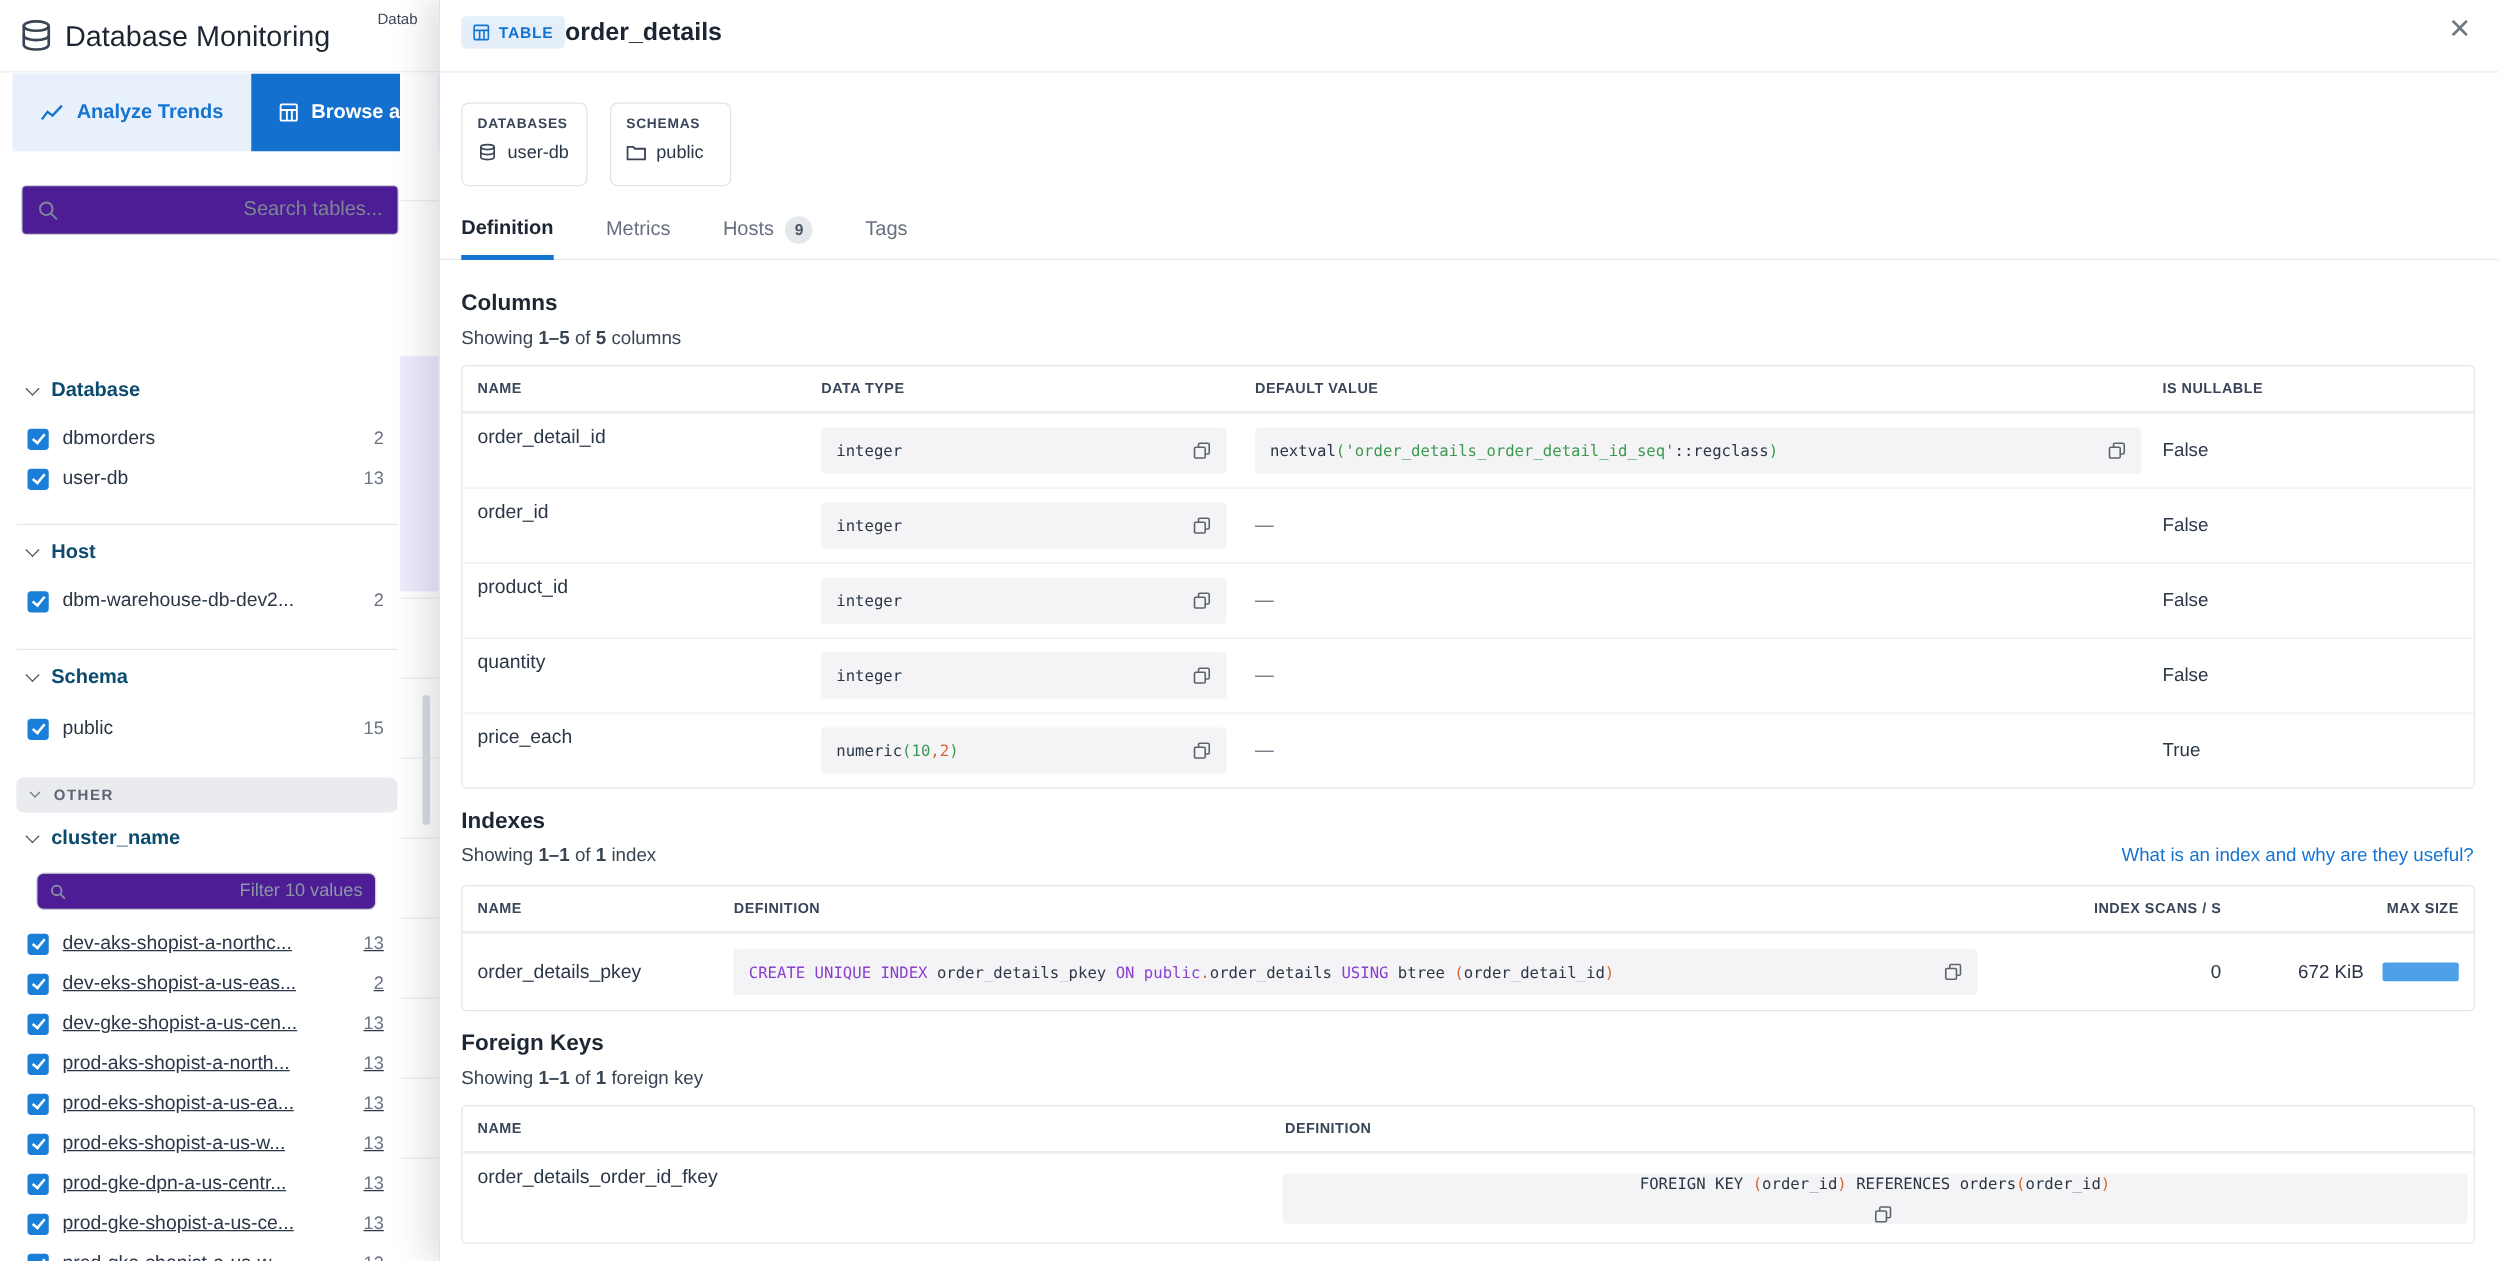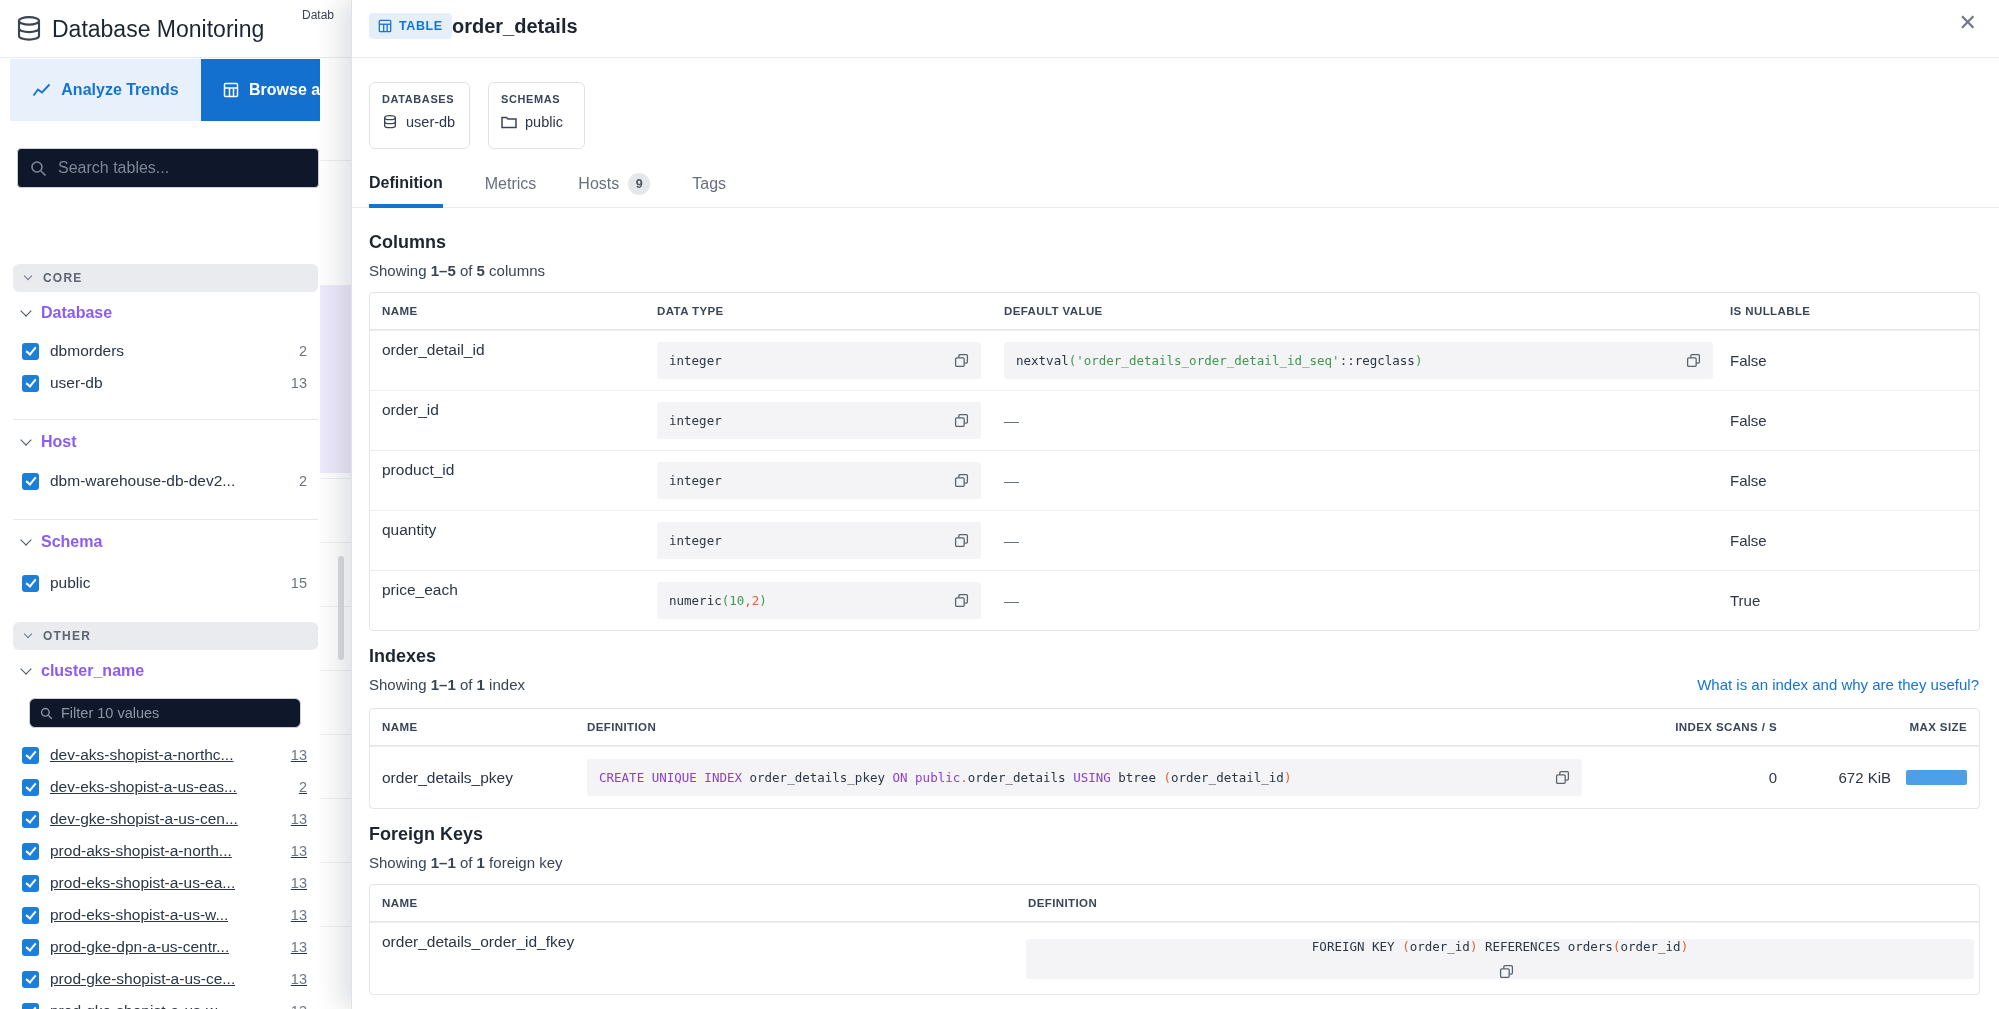--- a/index.html
+++ b/index.html
@@ -18,26 +18,26 @@
   .hdr-logo{position:absolute;left:14px;top:14px;}
   .hdr-title{position:absolute;left:52px;top:16px;font-size:23px;font-weight:normal;color:#1c2633;white-space:nowrap;}
   .hdr-crumb{position:absolute;left:302px;top:8px;font-size:12px;color:#3a4554;white-space:nowrap;}
 
   
   .tab{position:absolute;top:59px;height:62px;display:flex;align-items:center;font-size:16px;font-weight:bold;white-space:nowrap;cursor:pointer;}
   .tab-analyze{left:10px;width:191px;justify-content:center;gap:10px;background:var(--tab-light);color:var(--accent);}
   .tab-browse{left:201px;width:150px;gap:10px;background:var(--tab-active);color:#fff;padding-left:22px;overflow:hidden;}
 
   
-  .input{position:absolute;background:#0f172a;border:1px solid #ccd1d9;display:flex;align-items:center;color:#7d8795;}
+  .input{position:absolute;background:#4c1d95;border:1px solid #ccd1d9;display:flex;align-items:center;color:#7d8795;justify-content:space-between;}
   .in-tables{left:17px;top:148px;width:302px;height:40px;border-radius:4px;font-size:16px;gap:11px;padding:0 12px;border-color:#c9ced6;}
   .in-facets{left:13px;top:220px;width:305px;height:33px;border-radius:6px;font-size:14.5px;gap:9px;padding:0 11px;}
   .in-filter{left:29px;top:698px;width:272px;height:30px;border-radius:6px;font-size:14.5px;gap:8px;padding:0 10px;color:#8d97a4;}
   .secbar{position:absolute;left:13px;width:305px;height:28px;background:#e9ebef;border-radius:6px;display:flex;align-items:center;gap:12px;padding:0 12px;font-size:12px;font-weight:bold;letter-spacing:1.2px;color:#5b6573;}
-  .facet-hd{position:absolute;left:22px;display:flex;align-items:center;gap:11px;font-size:16px;font-weight:bold;color:#8b5cf6;}
+  .facet-hd{position:absolute;left:22px;display:flex;align-items:center;gap:11px;font-size:16px;font-weight:bold;color:#0c4a6e;}
   .chev{width:8px;height:8px;border-right:1.8px solid #4a5562;border-bottom:1.8px solid #4a5562;transform:rotate(45deg);margin-top:-4px;flex:none;}
   .chev.sm{width:6px;height:6px;border-color:#6b7683;}
   .frow{position:absolute;left:22px;width:285px;height:26px;display:flex;align-items:center;cursor:pointer;}
   .cb{width:17px;height:17px;background:#1a7fd9;border-radius:3px;position:relative;flex:none;}
   .cb::after{content:"";position:absolute;left:5.5px;top:2.5px;width:4px;height:8px;border:solid #fff;border-width:0 2px 2px 0;transform:rotate(40deg);}
   .frow .lbl{margin-left:11px;font-size:15.5px;color:#2b3646;white-space:nowrap;overflow:hidden;}
   .frow .cnt{margin-left:auto;font-size:14.5px;color:#6a7480;}
   .sdiv{position:absolute;left:13px;width:305px;height:1px;background:#e5e8ec;}
   .clist{position:absolute;left:22px;top:742px;width:285px;}
   .clist .frow{position:static;margin-bottom:6px;text-decoration:underline;}
@@ -168,24 +168,20 @@
     <span>
       <svg width="17" height="17" viewBox="0 0 17 17" fill="none" stroke="#7d8795" stroke-width="1.6">
         <circle cx="7" cy="7" r="5"></circle>
           <line x1="11" y1="11" x2="15.5" y2="15.5"></line>
       </svg>
     </span>
     <span>Search tables...</span>
   </div>
 
 
-  <div class="secbar" style="top:264px">
-    <span class="chev sm"></span>
-    <span>CORE</span>
-  </div>
 
   <div class="facet-hd" style="top:304px">
     <span class="chev"></span>
     <span>Database</span>
   </div>
   <div class="frow" style="top:338px">
     <span class="cb"></span>
     <span class="lbl">dbmorders</span>
     <span class="cnt">2</span>
   </div>

